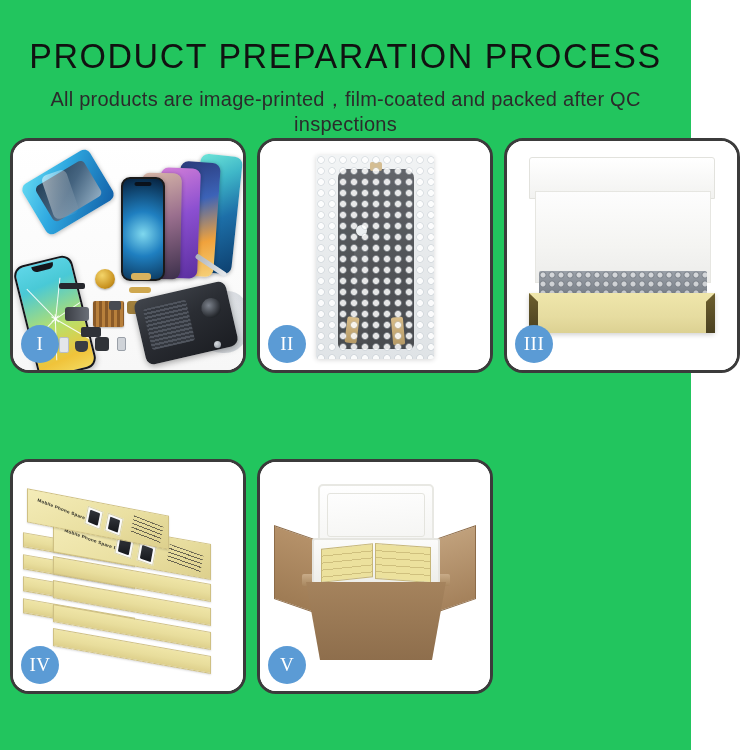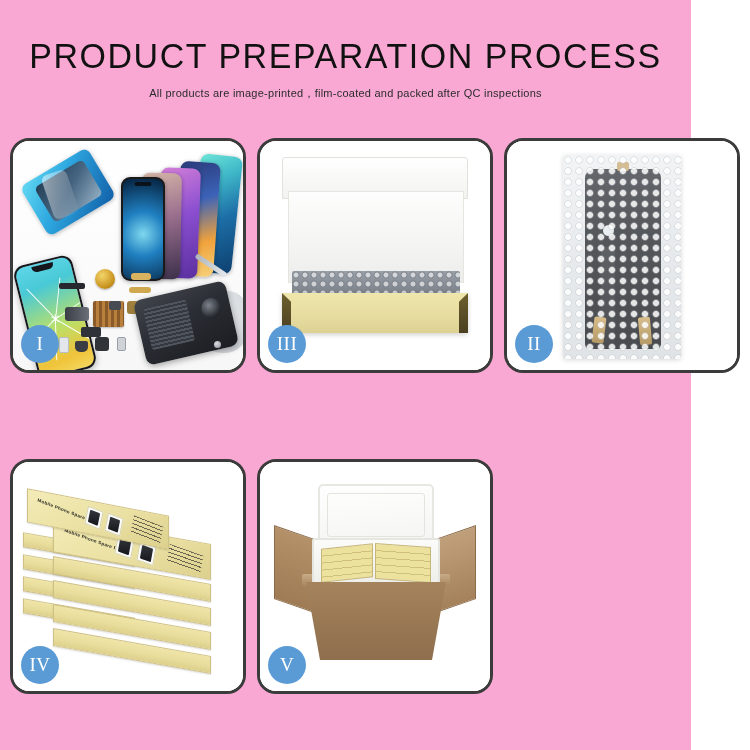--- a/index.html
+++ b/index.html
@@ -3,37 +3,37 @@
 <meta charset="utf-8">
 <title>Product Preparation Process</title>
 <style>
   * { box-sizing: border-box; margin: 0; padding: 0; }
   html, body {
     width: 750px; height: 750px;
     background: #ffffff;
     font-family: "Liberation Sans", sans-serif;
     overflow: hidden;
   }
-  .page { position: relative; width: 691px; height: 750px; background: #f9a8d4; }
+  .page { position: relative; width: 691px; height: 750px; background: #22c55e; }
 
   
   .header { width: 100%; padding-top: 38px; text-align: center; }
   .title {
     font-family: "Liberation Sans", sans-serif;
     font-size: 35px;
     font-weight: 400;
     letter-spacing: 1.6px;
     color: #111111;
     line-height: 1.05;
     transform: scaleX(0.97);
   }
   .subtitle {
     margin-top: 11px;
     font-family: "Liberation Sans", sans-serif;
-    font-size: 11px;
+    font-size: 20px;
     font-weight: 400;
     letter-spacing: 0.25px;
     color: #2b2b2b;
   }
 
   
   .grid {
     position: absolute;
     left: 10px; top: 138px;
     width: 730px; height: 556px;
@@ -478,44 +478,44 @@
         <div class="part sp5"></div>
         <div class="hand"></div>
         <div class="tweezer"></div>
         <div class="backplate"></div>
         <div class="screw"></div>
       </div>
       <div class="badge">I</div>
     </div>
 
     <div class="panel">
-      <div class="stage p3">
-        <div class="obox">
-          <div class="lidflap"></div>
-          <div class="foam"></div>
-          <div class="wrap"></div>
-          <div class="front"></div>
-        </div>
-      </div>
-      <div class="badge">III</div>
-    </div>
-
-    <div class="panel">
       <div class="stage p2">
         <div class="bubblebag">
           <div class="inscreen">
             <span class="tab"></span>
             <span class="flexrib"></span>
             <span class="dot"></span>
             <span class="gold1"></span>
             <span class="gold2"></span>
           </div>
         </div>
       </div>
       <div class="badge">II</div>
+    </div>
+
+    <div class="panel">
+      <div class="stage p3">
+        <div class="obox">
+          <div class="lidflap"></div>
+          <div class="foam"></div>
+          <div class="wrap"></div>
+          <div class="front"></div>
+        </div>
+      </div>
+      <div class="badge">III</div>
     </div>
 
     <div class="panel">
       <div class="stage p4">
         <div class="stack">
 
           <div class="sbox" style="left:2px; top:58px; width:112px; height:15px; transform:skewY(10deg);"></div>
           <div class="sbox" style="left:2px; top:80px; width:112px; height:15px; transform:skewY(10deg);"></div>
           <div class="sbox" style="left:2px; top:102px; width:112px; height:15px; transform:skewY(10deg);"></div>
           <div class="sbox" style="left:2px; top:124px; width:112px; height:15px; transform:skewY(10deg);"></div>

